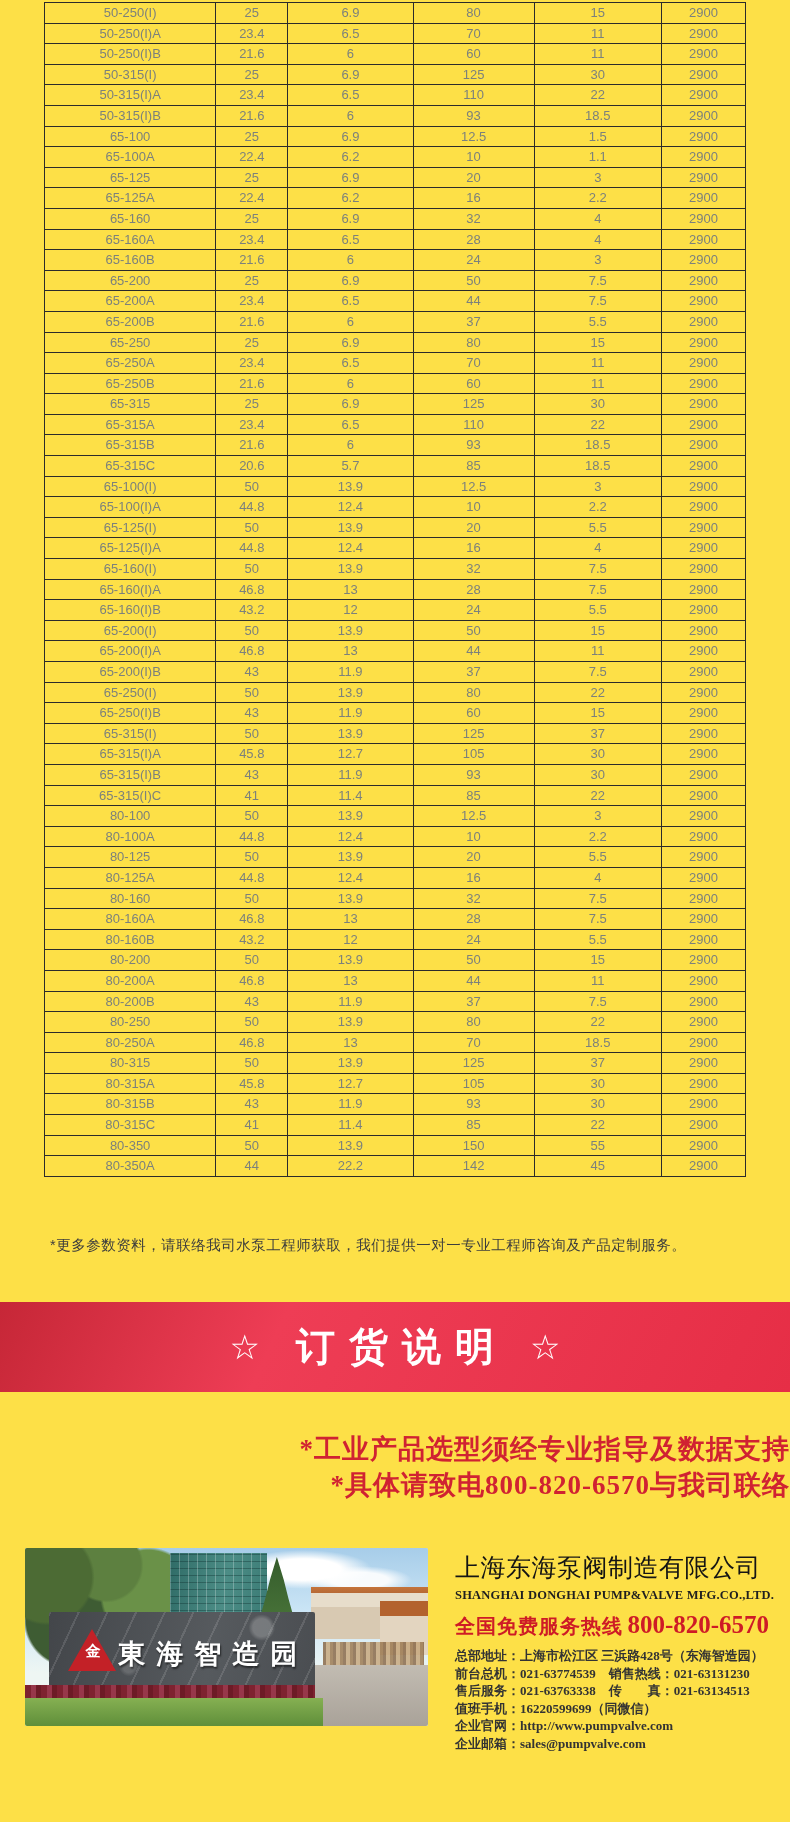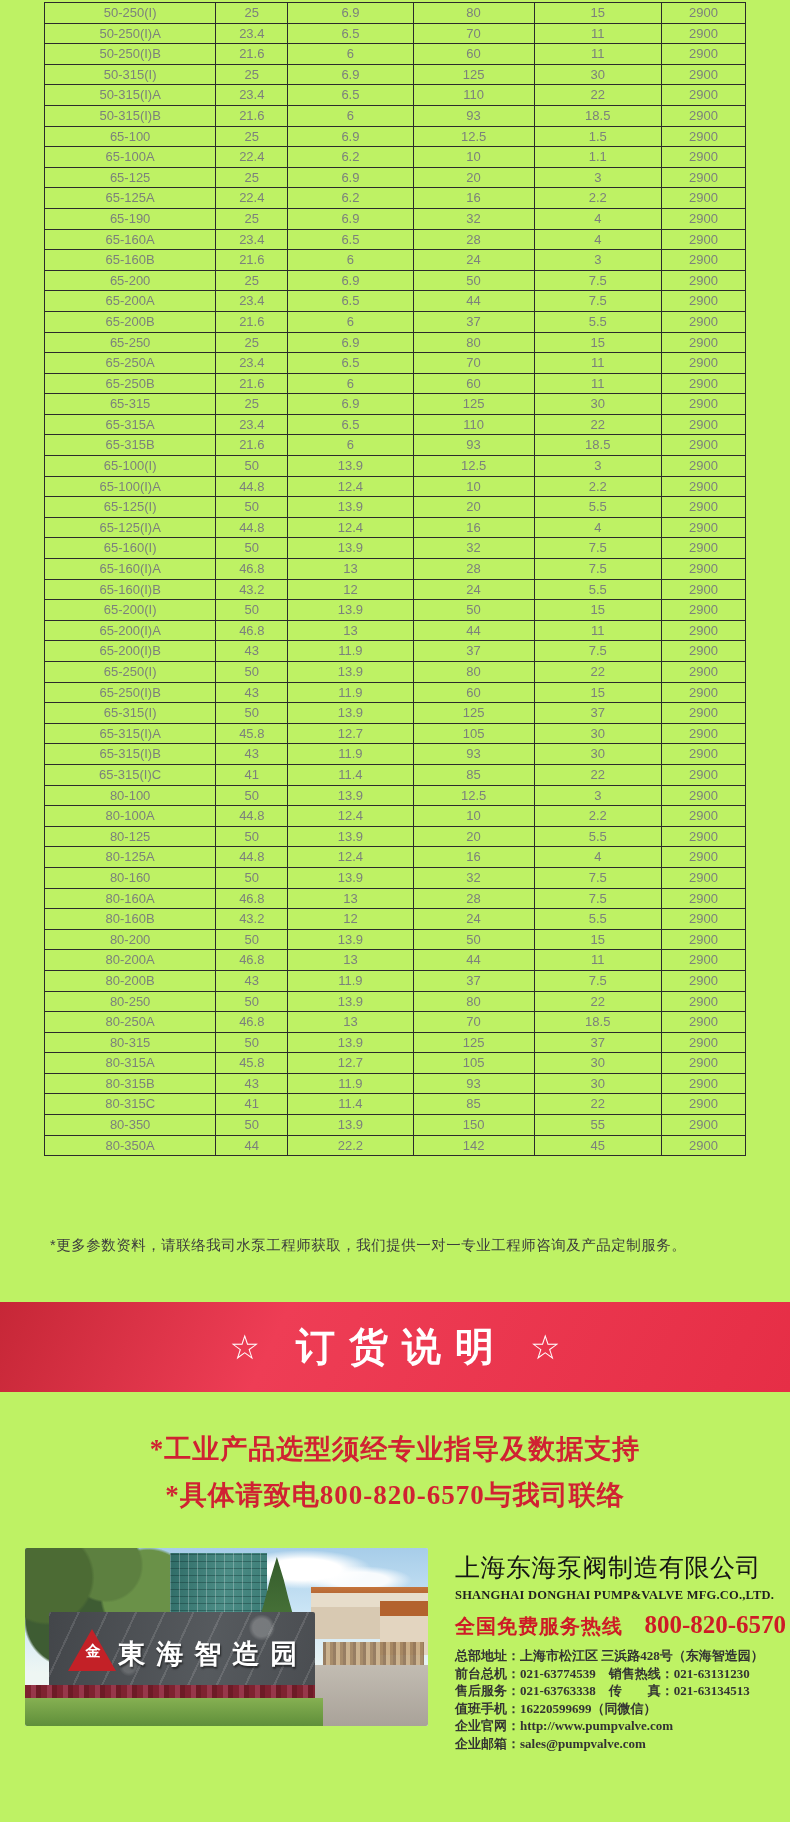--- a/index.html
+++ b/index.html
@@ -1,17 +1,17 @@
 <!DOCTYPE html>
 <html><head>
 <meta charset="utf-8">
 <style>
   html,body{margin:0;padding:0;}
   body{font-family:"Liberation Sans",sans-serif;background:#ffffff;}
-  #page{position:relative;width:790px;height:1822px;background:#bef264;overflow:hidden;}
+  #page{position:relative;width:790px;height:1822px;background:#fde047;overflow:hidden;}
 
   
   #spec-table{position:absolute;left:44px;top:2px;width:702px;border-collapse:collapse;table-layout:fixed;}
   #spec-table td{
     border:1px solid #2b2b2b;height:19.6px;line-height:19.6px;padding:0;
     font-size:13px;color:#7c817c;text-align:center;overflow:hidden;white-space:nowrap;
   }
   #spec-table col:nth-child(1){width:171px;}
   #spec-table col:nth-child(2){width:72px;}
   #spec-table col:nth-child(3){width:125px;}
@@ -26,21 +26,21 @@
   .banner{
     position:absolute;left:0;top:1302px;width:790px;height:90px;
     background:linear-gradient(115deg,#c62737 0%,#ee3d55 35%,#e62e46 100%);
     display:flex;align-items:center;justify-content:center;gap:22px;
   }
   .banner .star{color:#ffffff;font-size:34px;line-height:34px;font-weight:400;}
   .banner .title{color:#ffffff;font-size:39px;font-weight:900;letter-spacing:14px;text-indent:14px;
     font-family:"Liberation Sans",sans-serif;}
 
   
-  .warnings{position:absolute;left:0;top:1434px;width:790px;display:flex;flex-direction:column;gap:15px;align-items:center;}
+  .warnings{position:absolute;left:0;top:1434px;width:790px;display:flex;flex-direction:column;gap:5px;align-items:flex-end;}
   .warn-line{font-family:"Liberation Serif",serif;font-weight:700;font-size:27px;line-height:31px;color:#d02232;letter-spacing:1px;white-space:nowrap;}
 
   
   .photo{position:absolute;left:25px;top:1548px;width:403px;height:178px;overflow:hidden;border-radius:2px;background:#cfe4f2;}
   .photo *{position:absolute;}
   .sky{left:0;top:0;width:100%;height:100%;background:linear-gradient(to bottom,#a7cde9 0%,#cfe8f7 40%,#eef6f3 70%);}
   .cloud{background:radial-gradient(closest-side,#ffffff 55%,rgba(255,255,255,0));border-radius:50%;}
   .cloud.c1{left:52%;top:1%;width:34%;height:22%;}
   .cloud.c2{left:70%;top:10%;width:26%;height:16%;opacity:.9;}
   .trees-left{left:-3%;top:-4%;width:42%;height:68%;
@@ -79,21 +79,21 @@
   .logo-glyph{left:9%;top:38%;width:40px;text-align:center;color:#ffffff;font-size:15px;font-weight:700;}
   .flowers{left:0;top:77%;width:72%;height:8%;
     background:repeating-linear-gradient(90deg,#7e2230 0 6px,#97374a 6px 11px,#6d1b26 11px 16px);}
   .lawn{left:0;top:84%;width:74%;height:16%;background:linear-gradient(to bottom,#86b052,#5f8f3a);}
 
   .company-info{position:absolute;left:455px;top:1551px;width:330px;}
   .company-name-cn{font-size:25px;font-weight:400;color:#141414;letter-spacing:0.5px;white-space:nowrap;}
   .company-name-en{margin-top:4px;font-family:"Liberation Serif",serif;font-weight:700;font-size:12.5px;color:#1f1f1f;white-space:nowrap;letter-spacing:0.2px;}
   .hotline{margin-top:8px;white-space:nowrap;}
   .hotline-label{font-size:20px;font-weight:700;color:#ce1b26;letter-spacing:1px;}
-  .hotline-number{font-family:"Liberation Serif",serif;font-size:25px;font-weight:700;color:#ce1b26;margin-left:17px;}
+  .hotline-number{font-family:"Liberation Serif",serif;font-size:25px;font-weight:700;color:#ce1b26;margin-left:0;}
   .contacts{margin-top:7px;}
   .contact-line{font-family:"Liberation Serif",serif;font-weight:700;font-size:13px;line-height:17.6px;color:#333333;white-space:nowrap;}
 </style>
 </head>
 <body>
 
 <div id="page">
 
   <table id="spec-table">
     <colgroup>
@@ -179,21 +179,21 @@
         </tr>
         <tr>
           <td>65-125A</td>
           <td>22.4</td>
           <td>6.2</td>
           <td>16</td>
           <td>2.2</td>
           <td>2900</td>
         </tr>
         <tr>
-          <td>65-190</td>
+          <td>65-160</td>
           <td>25</td>
           <td>6.9</td>
           <td>32</td>
           <td>4</td>
           <td>2900</td>
         </tr>
         <tr>
           <td>65-160A</td>
           <td>23.4</td>
           <td>6.5</td>
@@ -271,20 +271,28 @@
           <td>6.5</td>
           <td>110</td>
           <td>22</td>
           <td>2900</td>
         </tr>
         <tr>
           <td>65-315B</td>
           <td>21.6</td>
           <td>6</td>
           <td>93</td>
+          <td>18.5</td>
+          <td>2900</td>
+        </tr>
+        <tr>
+          <td>65-315C</td>
+          <td>20.6</td>
+          <td>5.7</td>
+          <td>85</td>
           <td>18.5</td>
           <td>2900</td>
         </tr>
         <tr>
           <td>65-100(I)</td>
           <td>50</td>
           <td>13.9</td>
           <td>12.5</td>
           <td>3</td>
           <td>2900</td>

